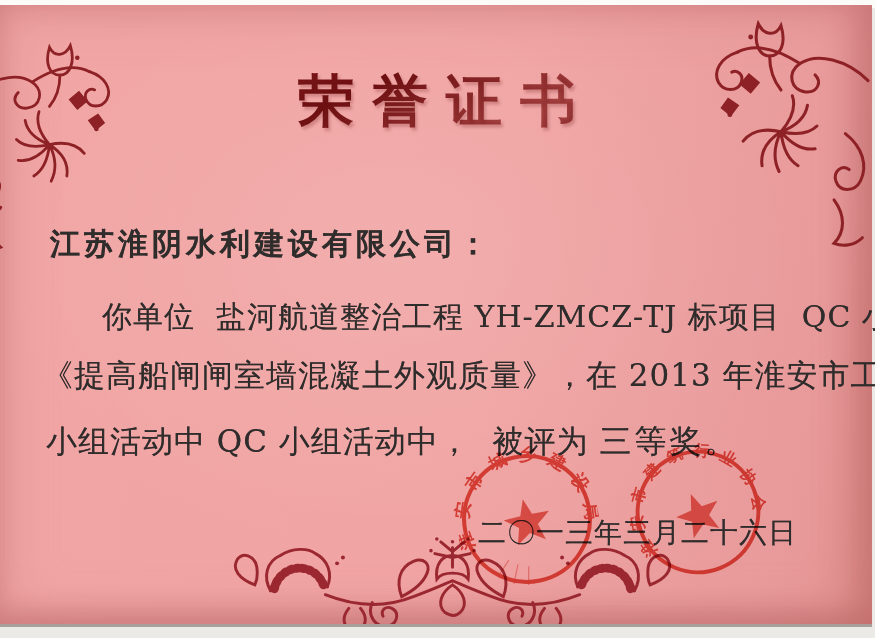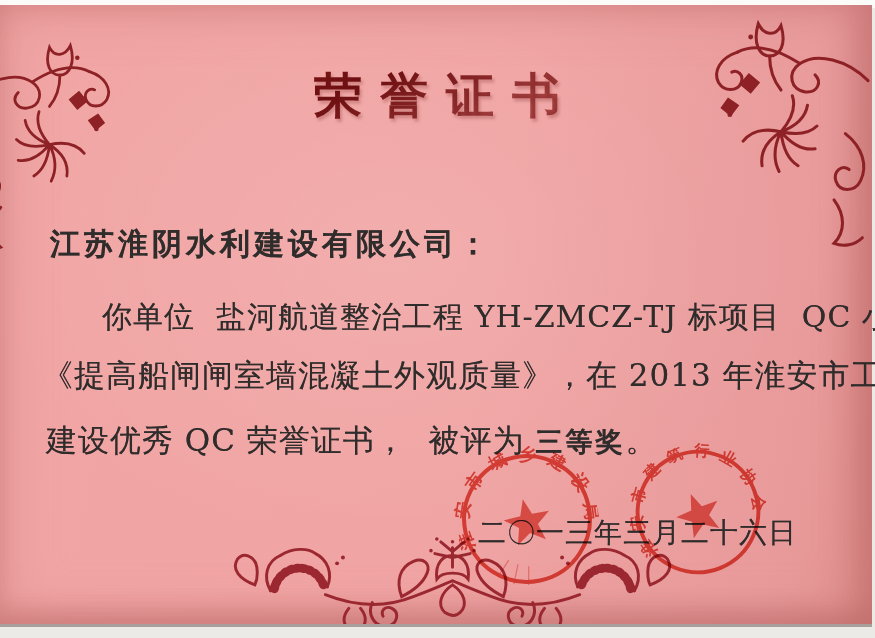--- a/index.html
+++ b/index.html
@@ -16,37 +16,37 @@
       linear-gradient(100deg,#f1a6a5 0%,#f0a4a3 55%,#e99b9c 88%,#e2938f 100%);
     box-shadow:
       inset 0 0 55px rgba(193,110,110,.35),
       inset -22px 0 30px rgba(170,80,80,.28),
       inset 0 -14px 22px rgba(150,70,70,.22);
     border-bottom:3px solid #a89f9a;
   }
   .title{
     position:absolute;left:0;right:0;top:64px;margin:0;
     text-align:center;
-    font-size:48px;font-weight:900;letter-spacing:18px;padding-left:17px;
+    font-size:56px;font-weight:900;letter-spacing:18px;padding-left:17px;
     color:#7b1417;
     background:linear-gradient(155deg,#9a2a2c 5%,#6e0f12 40%,#a84343 62%,#6b0e14 90%);
     -webkit-background-clip:text;background-clip:text;
     -webkit-text-fill-color:transparent;
     text-shadow:2px 3px 3px rgba(110,20,20,.25);
     white-space:pre;
   }
   .line{
     position:absolute;margin:0;color:#2f2c2c;white-space:pre;
     text-shadow:0 0 .6px rgba(40,30,30,.6);
   }
   .recipient{left:50px;top:224px;font-size:30px;font-weight:600;letter-spacing:4px;}
   .l1{left:102px;top:297px;font-size:30px;letter-spacing:1px;}
   .l2{left:42px;top:355px;font-size:31px;letter-spacing:1px;}
   .l3{left:46px;top:420px;font-size:31px;letter-spacing:1px;}
-  .award{font-size:27px;font-weight:700;letter-spacing:3px;}
+  .award{font-size:32px;font-weight:400;letter-spacing:3px;}
   .date{left:478px;top:514px;font-size:28px;letter-spacing:1px;}
   .art{position:absolute;pointer-events:none;}
   .stamp{position:absolute;mix-blend-mode:multiply;opacity:.9;}
 </style>
 </head>
 <body>
 
 <div class="scan">
   <div class="paper"></div>
 
@@ -99,21 +99,21 @@
       <circle cx="252" cy="17" r="1.8" fill="#9b2730" stroke="none"></circle>
       <path d="M214,46 C212,30 220,22 230,22 C240,22 248,30 246,46 C240,38 220,38 214,46 Z"></path>
       <path d="M230,52 C218,60 214,72 222,80 C228,84 234,84 238,80 C246,72 242,60 230,52 Z"></path>
     </g>
   </svg>
 
   <h1 class="title">荣誉证书</h1>
   <p class="line recipient">江苏淮阴水利建设有限公司：</p>
   <p class="line l1">你单位  盐河航道整治工程 YH-ZMCZ-TJ 标项目  QC 小组</p>
   <p class="line l2">《提高船闸闸室墙混凝土外观质量》，在 2013 年淮安市工程</p>
-  <p class="line l3"><span>建设优秀 QC 荣誉证书，  被评为 </span><span class="award">三等奖</span><span>。</span></p>
+  <p class="line l3"><span>小组活动中 QC 小组活动中，  被评为 </span><span class="award">三等奖</span><span>。</span></p>
   <p class="line date">二〇一三年三月二十六日</p>
 
   <svg class="stamp" style="left:456px;top:448px;transform:rotate(-12deg)" width="142" height="142" viewBox="0 0 140 140">
     <defs>
         <path id="arcL" d="M 19.8,99 A 58,58 0 1 1 120.2,99" fill="none"></path>
       </defs>
     <circle cx="70" cy="70" r="62" fill="none" stroke="#dd4a3c" stroke-width="4"></circle>
     <polygon points="70,50 75.9,65.9 92.8,66.6 79.5,77.1 84.1,93.4 70,84 55.9,93.4 60.5,77.1 47.2,66.6 64.1,65.9" fill="#dd4a3c" opacity=".85"></polygon>
     <text font-size="17" fill="#dd4a3c" font-weight="bold">
       <textPath href="#arcL" startOffset="14" textLength="212" lengthAdjust="spacing">淮安市城乡建设局</textPath>

